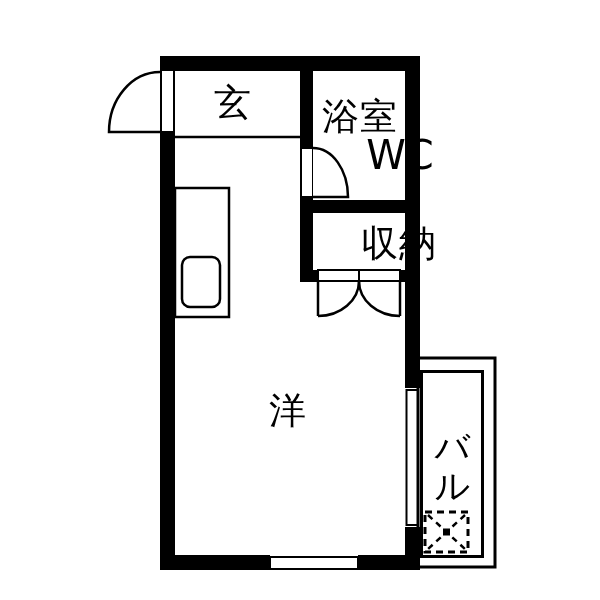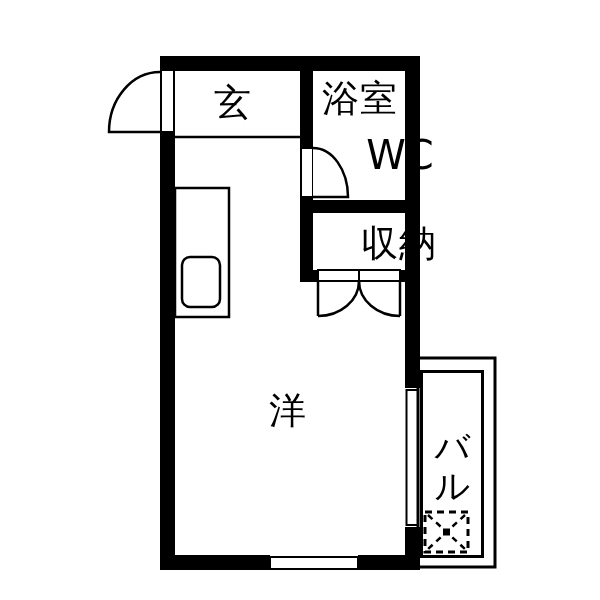--- a/index.html
+++ b/index.html
@@ -24,21 +24,21 @@
     position: absolute;
     transform: translate(-50%, -50%);
     color: #000000;
     white-space: nowrap;
     line-height: 1;
     font-weight: 500;
     letter-spacing: 1px;
     user-select: none;
   }
   .lbl-genkan   { left: 233px; top: 102px; font-size: 37px; }
-  .lbl-bath     { left: 360px; top:  98px; font-size: 37px; }
+  .lbl-bath     { left: 360px; top:  116px; font-size: 37px; }
   .lbl-wc       { left: 364px; top: 155px; font-size: 40px; letter-spacing: 0; margin-left: 36px; }
   .lbl-closet   { left: 359px; top: 243px; font-size: 37px; margin-left: 40px; }
   .lbl-western  { left: 288px; top: 410px; font-size: 37px; }
   .lbl-balcony  {
     left: 452px; top: 451px; font-size: 35px;
     writing-mode: vertical-rl;
     text-orientation: upright;
     letter-spacing: 4px;
   }
 </style>

